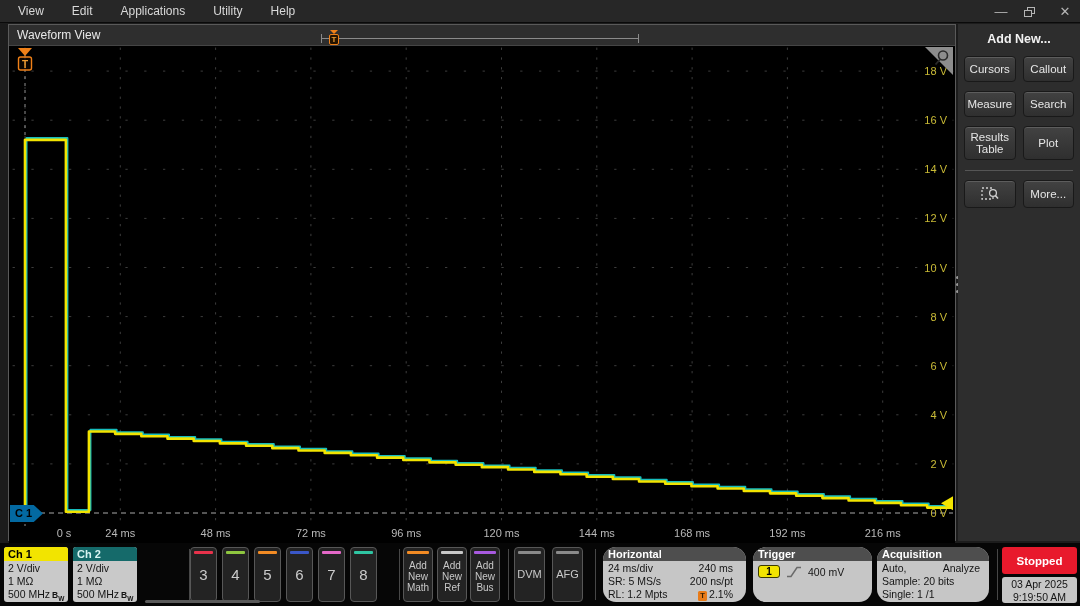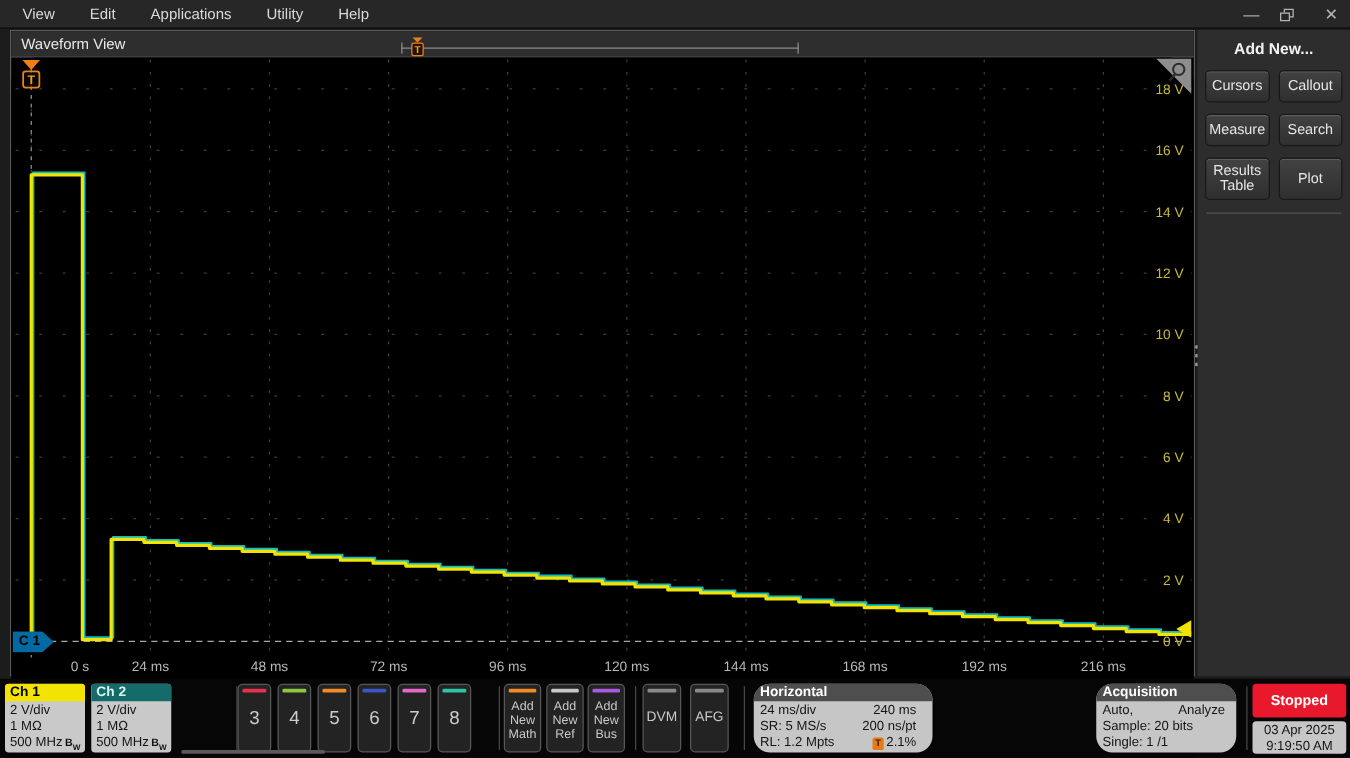--- a/index.html
+++ b/index.html
@@ -176,20 +176,30 @@
     <div class="rp-header">Add New...</div>
     <div class="rp-grid">
       <div class="rp-btn">Cursors</div>
       <div class="rp-btn">Callout</div>
       <div class="rp-btn">Measure</div>
       <div class="rp-btn">Search</div>
       <div class="rp-btn tall">Results Table</div>
       <div class="rp-btn tall">Plot</div>
     </div>
     <div class="rp-divider"></div>
+    <div class="rp-grid">
+      <div class="rp-btn iconbtn">
+        <svg width="20" height="18" viewBox="0 0 20 18">
+          <rect x="2" y="3" width="11" height="11" fill="none" stroke="#d0d0d0" stroke-width="1.3" stroke-dasharray="2 2"></rect>
+          <circle cx="13" cy="8" r="3.4" fill="#2f2f2f" stroke="#d0d0d0" stroke-width="1.3"></circle>
+          <line x1="15.3" y1="10.5" x2="18" y2="13.5" stroke="#d0d0d0" stroke-width="1.6"></line>
+        </svg>
+      </div>
+      <div class="rp-btn more">More...</div>
+    </div>
   </div>
 
   <div class="bottom-bar">
 
     <div class="ch-badge" style="left:4px;">
       <div class="ch-head" style="background-color: rgb(242, 228, 0); color: rgb(0, 0, 0);">Ch 1</div>
       <div class="ch-body">
         <div>2 V/div</div>
         <div>1 MΩ</div>
         <div><span>500 MHz</span><span class="bw"><span>B</span><sub>W</sub></span></div>
@@ -283,20 +293,32 @@
             <span>SR: 5 MS/s</span>
             <span style="margin-right:8px;">200 ns/pt</span>
           </div>
         <div class="info-row">
             <span>RL: 1.2 Mpts</span>
             <span style="margin-right:8px;"><span class="t-icon">T</span><span>2.1%</span></span>
           </div>
       </div>
     </div>
 
+    <div class="info-panel" style="left:753px; width:119px;">
+      <div class="info-header">Trigger</div>
+      <div class="info-body">
+        <div class="trig-row">
+          <span class="trig-chip">1</span>
+          <svg width="16" height="12" viewBox="0 0 16 12">
+            <path d="M1,10.5 h4 l6,-9 h4" fill="none" stroke="#6a6a6a" stroke-width="1.5"></path>
+          </svg>
+          <span>400 mV</span>
+        </div>
+      </div>
+    </div>
 
     <div class="info-panel" style="left:877px; width:112px;">
       <div class="info-header">Acquisition</div>
       <div class="info-body">
         <div class="info-row">
             <span>Auto,</span>
             <span style="margin-right:4px;">Analyze</span>
           </div>
         <div class="info-row" style="justify-content:flex-start;">
             <span>Sample: 20 bits</span>

